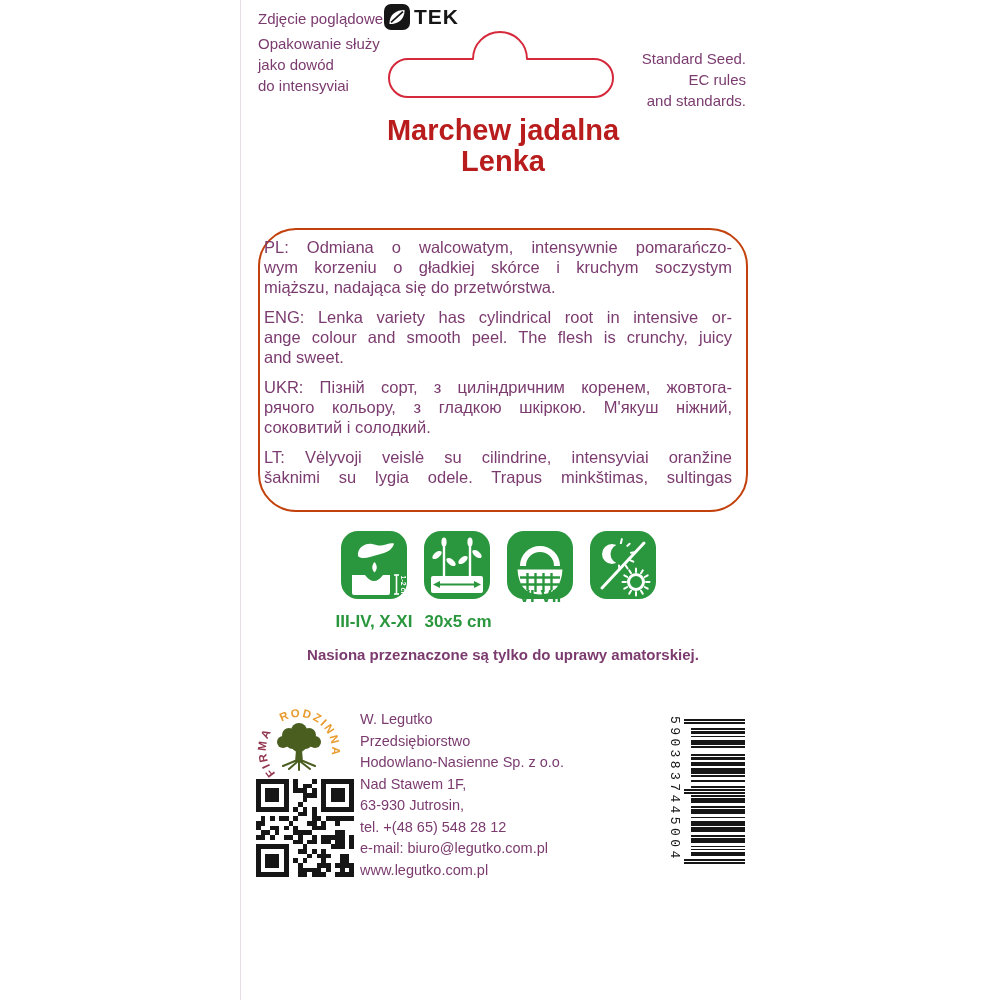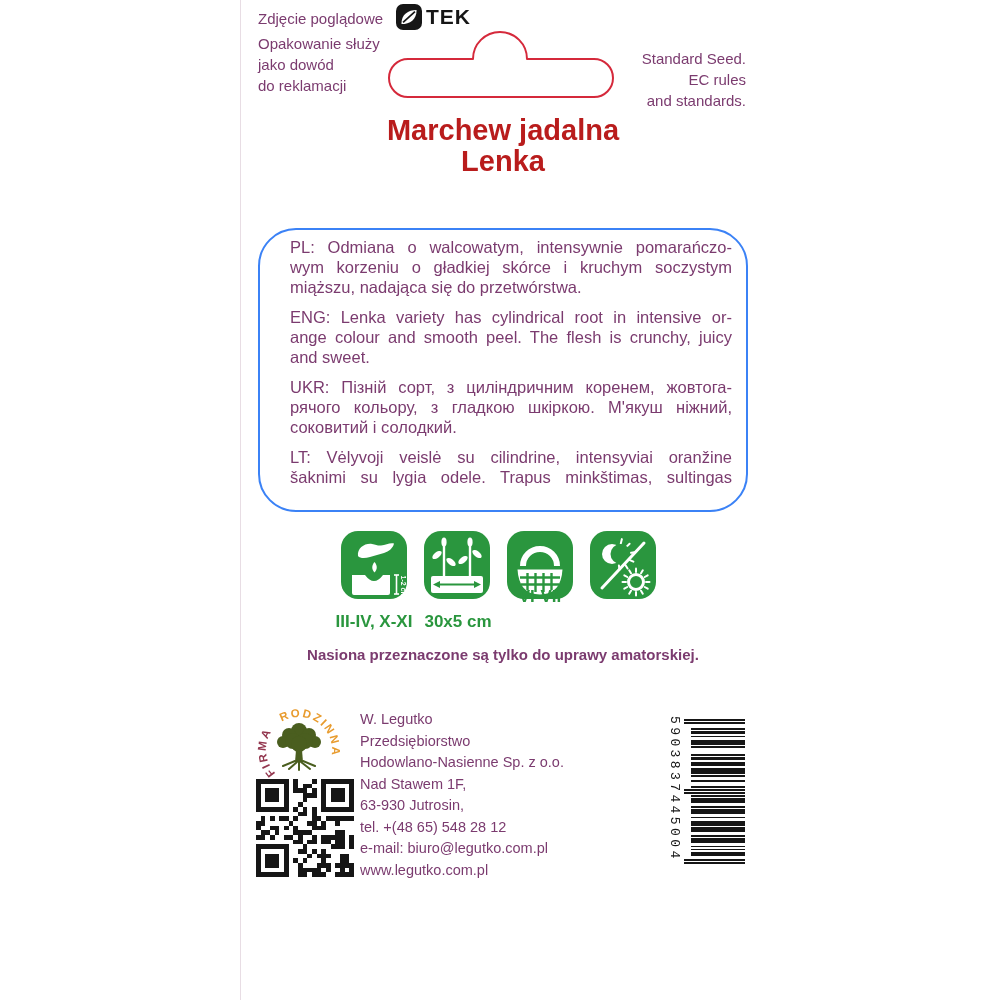--- a/index.html
+++ b/index.html
@@ -4,45 +4,45 @@
 <style>
   html,body{margin:0;padding:0;background:#ffffff;}
   #page{position:relative;width:1000px;height:1000px;background:#ffffff;overflow:hidden;
         font-family:"Liberation Sans",sans-serif;color:#7b3b6f;}
   .abs{position:absolute;}
   .small{font-size:15px;line-height:21px;}
   .right{text-align:right;}
   .edge-line{position:absolute;left:240px;top:0;width:1px;height:1000px;background:#e8dde4;}
   .title{font-size:29px;font-weight:700;color:#b91c1c;line-height:31px;text-align:center;}
   .latin{font-size:19px;font-weight:700;font-style:italic;color:#7b3b6f;text-align:center;}
-  .descbox{left:258px;top:228px;width:490px;height:284px;border:2px solid #3b82f6;border-radius:38px;
-           box-sizing:border-box;padding:7px 14px 0 30px;font-size:16.5px;line-height:20px;color:#7b3b6f;}
+  .descbox{left:258px;top:228px;width:490px;height:284px;border:2px solid #c2410c;border-radius:38px;
+           box-sizing:border-box;padding:7px 14px 0 4px;font-size:16.5px;line-height:20px;color:#7b3b6f;}
   .jline{text-align:justify;text-align-last:justify;}
   .jlast{text-align:left;margin-bottom:10px;}
   .icon-label{font-size:17px;font-weight:700;color:#2a963e;white-space:nowrap;transform:translateX(-50%);}
   .amateur{width:1000px;left:3px;top:646px;text-align:center;font-size:15px;font-weight:700;color:#7b3b6f;}
   .addr{font-size:14.5px;line-height:21.5px;color:#7b3b6f;}
   .tek-text{font-size:21px;font-weight:700;color:#161616;letter-spacing:1px;}
   .bc-digits{font-family:"Liberation Mono",monospace;font-size:13px;letter-spacing:3.4px;color:#161616;
              transform:rotate(90deg);transform-origin:0 0;white-space:nowrap;line-height:15px;}
 </style>
 </head>
 <body>
 
 <div id="page">
   <div class="edge-line"></div>
 
   <div class="abs small" style="left:258px;top:8px;">Zdjęcie poglądowe</div>
   <div class="abs small" style="left:258px;top:33px;">
     <div>Opakowanie służy</div>
     <div>jako dowód</div>
-    <div>do reklamacji</div>
-  </div>
-
-  <div class="abs" style="left:396px;top:4px;display:flex;align-items:center;gap:4px;">
+    <div>do intensyviai</div>
+  </div>
+
+  <div class="abs" style="left:384px;top:4px;display:flex;align-items:center;gap:4px;">
     <svg width="26" height="26" viewBox="0 0 24 24">
       <rect x="0" y="0" width="24" height="24" rx="6.5" fill="#161616"></rect>
       <path d="M5 18.5 C5 9.5 11 5.5 19 5.5 C19 14.5 13 18.5 5 18.5 Z" fill="#ffffff"></path>
       <path d="M6.5 17 L17.5 7" stroke="#161616" stroke-width="1.6" fill="none"></path>
     </svg>
     <span class="tek-text">TEK</span>
   </div>
 
   <div class="abs small right" style="left:596px;top:48px;width:150px;">
     <div>Standard Seed.</div>

